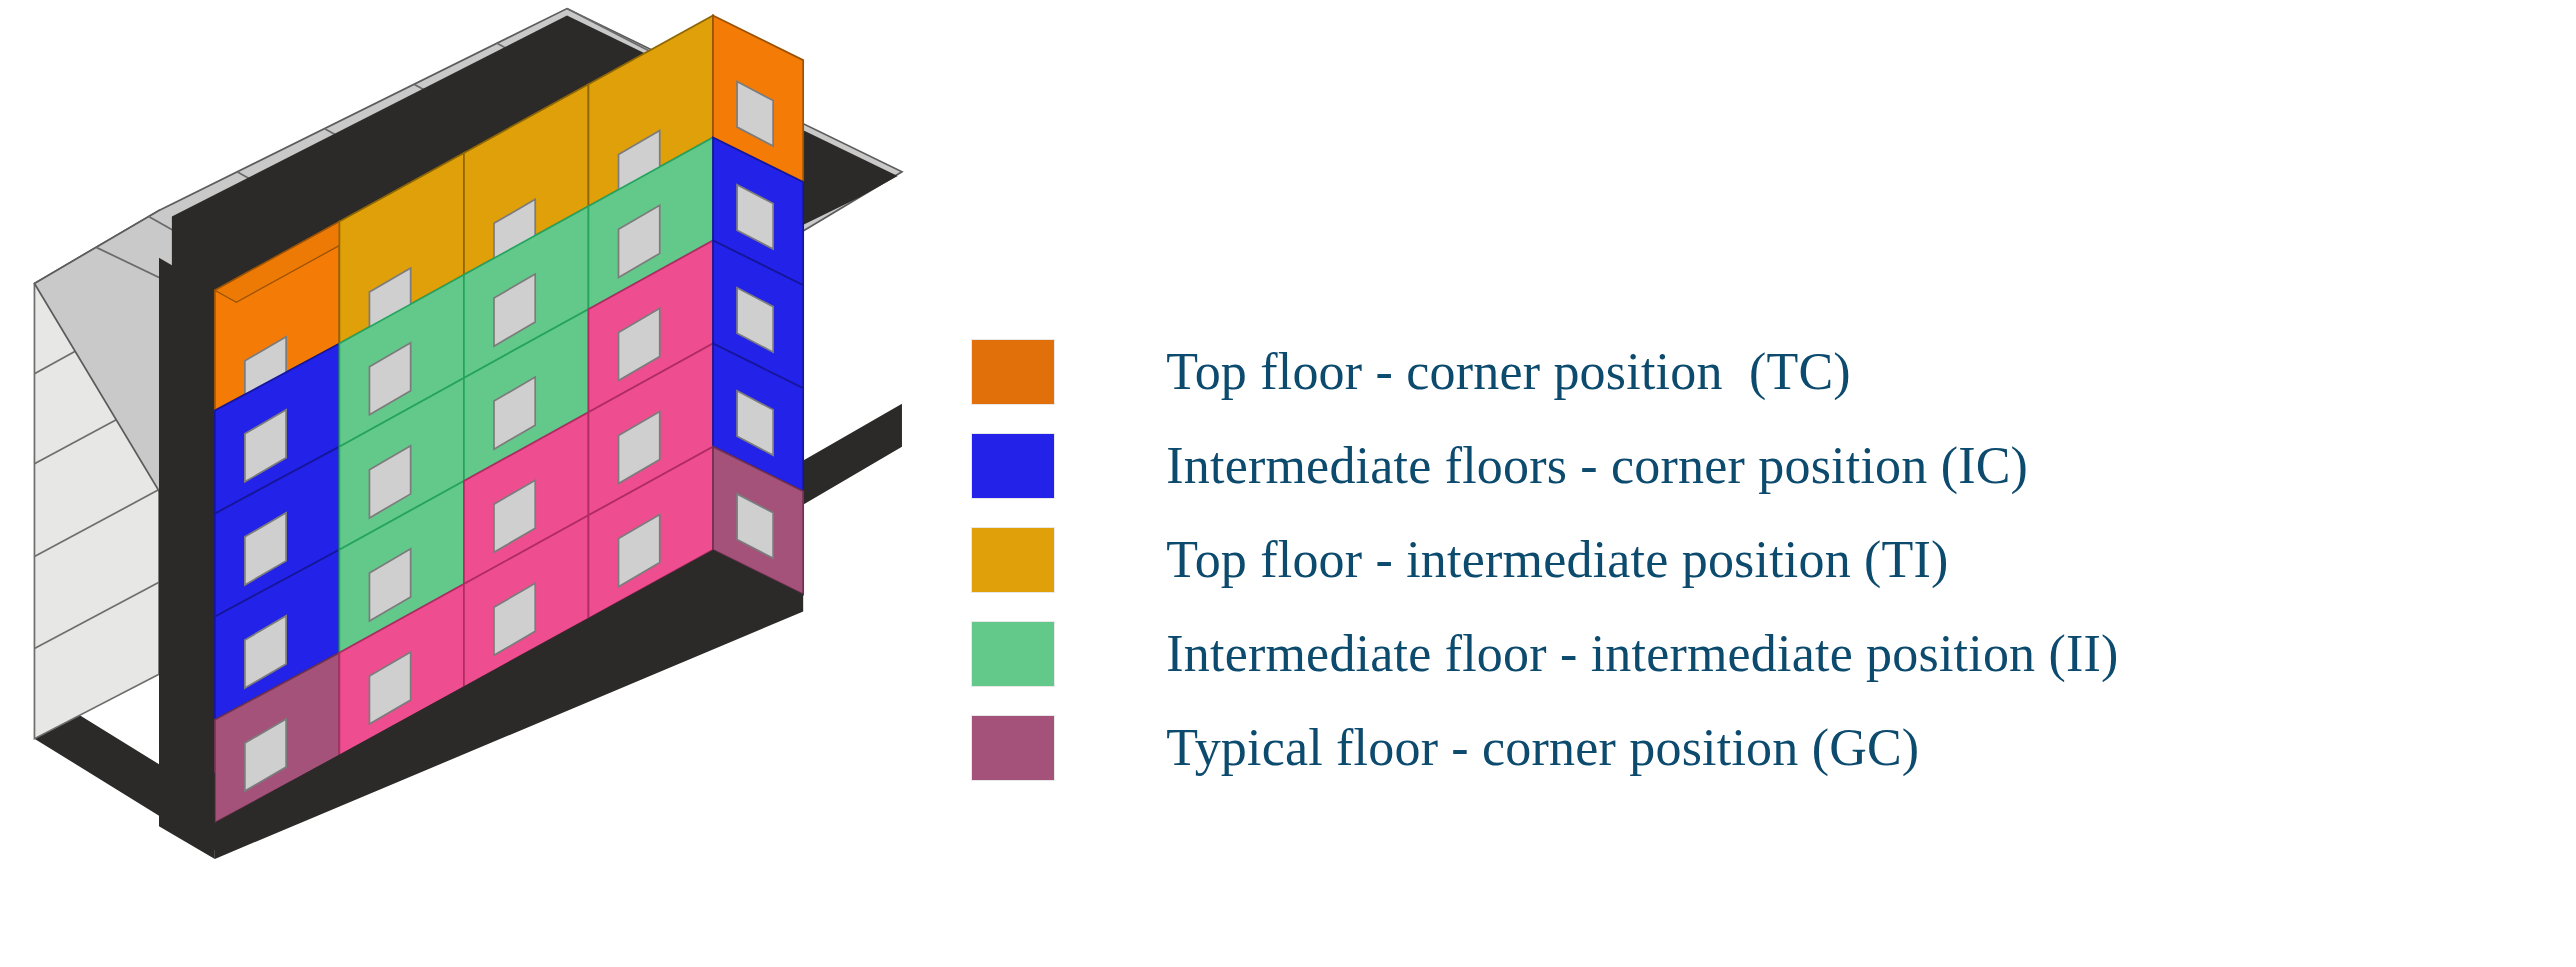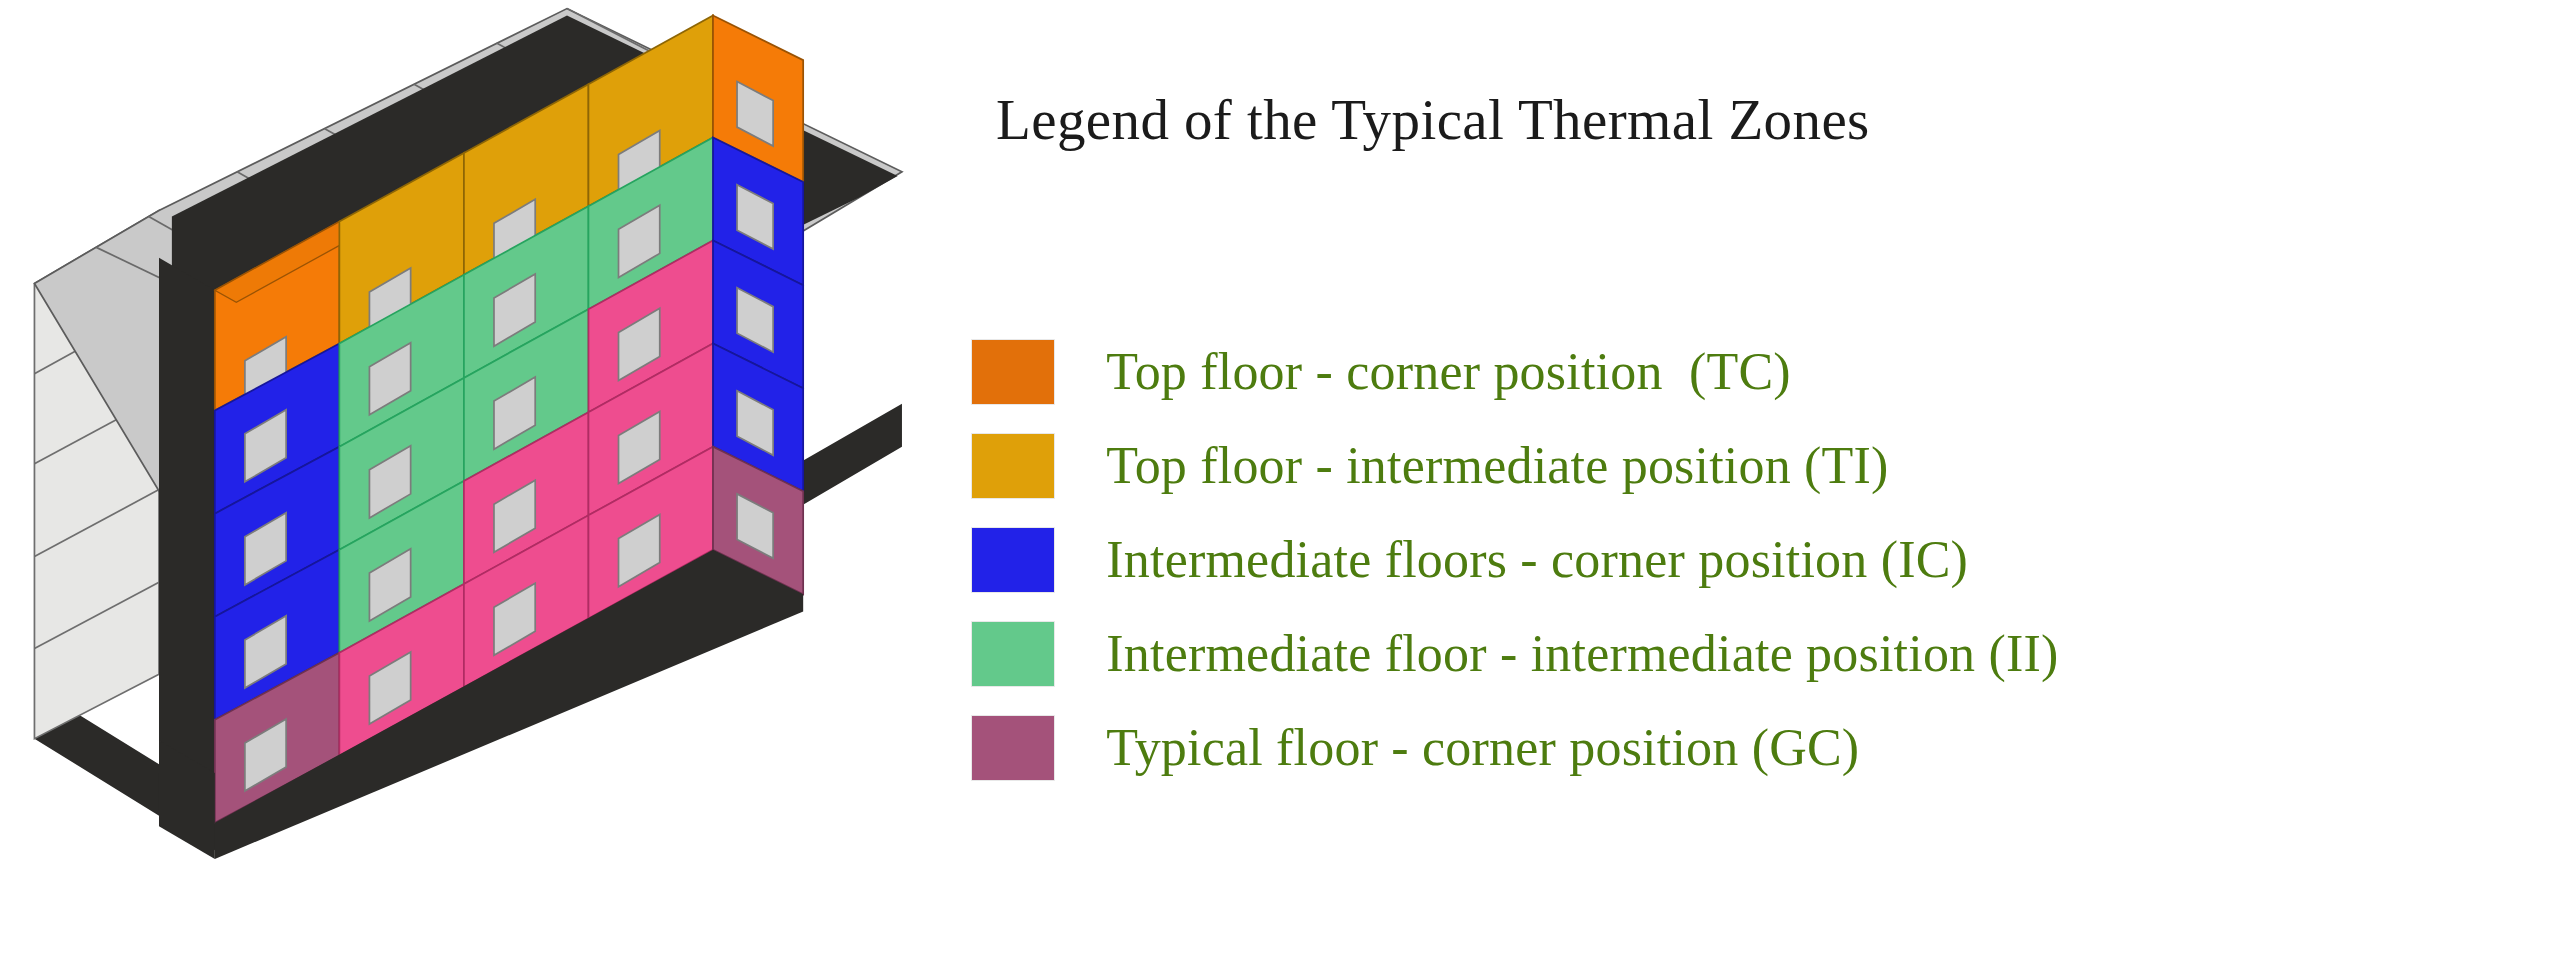--- a/index.html
+++ b/index.html
@@ -57,24 +57,24 @@
     align-items: center;
   }
   .legend-swatch {
     width: 82px;
     height: 64px;
     margin-left: 10.3px;
     flex: 0 0 auto;
     box-shadow: 0 0 0 0.9px rgba(0,0,0,0.10);
   }
   .legend-label {
-    margin-left: 52px;
+    margin-left: 112px;
     font-size: 52px;
     line-height: 1;
-    color: #4d7c0f;
+    color: #0c4a6e;
     white-space: pre;
     letter-spacing: 0.2px;
     font-family: Liberation Serif, serif;
   }
 </style>
 </head>
 <body>
 
 <div id="page">
 
@@ -197,40 +197,39 @@
 
       <g>
         <polygon points="250,958 830,640 935,692 935,712 250,1000" fill="#2B2A28"></polygon>
         <polygon points="185,862 250,900 250,1000 185,962" fill="#2B2A28"></polygon>
       </g>
     </svg>
   </div>
 
   <div id="legend">
 
-    <div id="legend-title">Legend of the Typical Thermal Zones</div>
 
     <div id="legend-rows">
 
       <div class="legend-row">
         <span class="legend-swatch" style="background:#E2700A"></span>
         <span class="legend-label">Top floor - corner position  (TC)</span>
       </div>
 
       <div class="legend-row">
+        <span class="legend-swatch" style="background:#2222E8"></span>
+        <span class="legend-label">Intermediate floors - corner position (IC)</span>
+      </div>
+
+      <div class="legend-row">
         <span class="legend-swatch" style="background:#DFA009"></span>
         <span class="legend-label">Top floor - intermediate position (TI)</span>
       </div>
 
       <div class="legend-row">
-        <span class="legend-swatch" style="background:#2222E8"></span>
-        <span class="legend-label">Intermediate floors - corner position (IC)</span>
-      </div>
-
-      <div class="legend-row">
         <span class="legend-swatch" style="background:#63C98B"></span>
         <span class="legend-label">Intermediate floor - intermediate position (II)</span>
       </div>
 
       <div class="legend-row">
         <span class="legend-swatch" style="background:#A4527A"></span>
         <span class="legend-label">Typical floor - corner position (GC)</span>
       </div>
 
 

